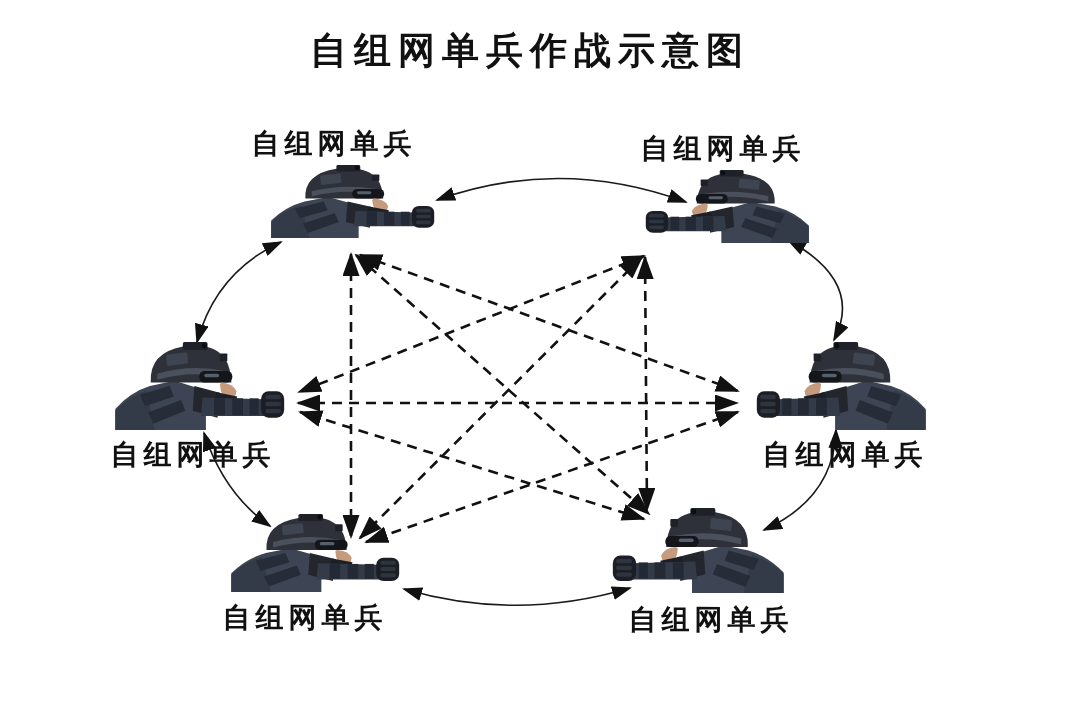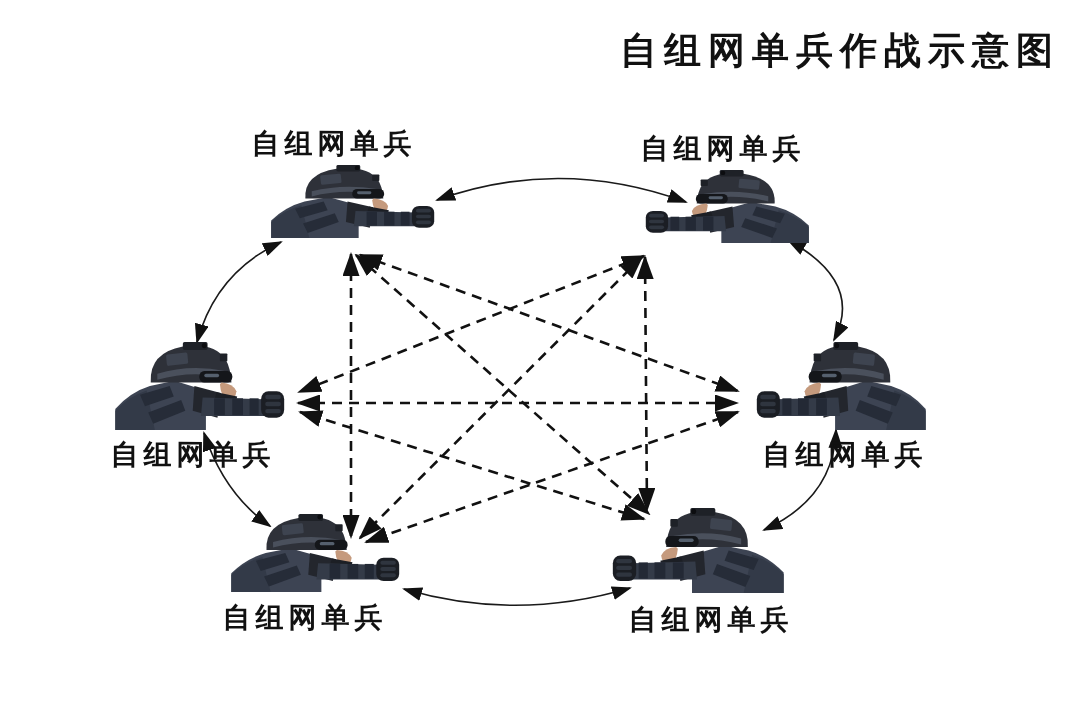--- a/index.html
+++ b/index.html
@@ -1,21 +1,21 @@
 <!DOCTYPE html>
 <html><head>
 <meta charset="utf-8">
 <style>
   html,body{margin:0;padding:0;background:#ffffff;}
   .stage{
     position:relative;width:1080px;height:715px;background:#ffffff;
     overflow:hidden;font-family:"Liberation Serif","DejaVu Serif",serif;
   }
   .title{
-    position:absolute;top:26px;left:0;width:1060px;text-align:right;
+    position:absolute;top:26px;left:0;width:1060px;text-align:center;
     font-size:37px;font-weight:bold;color:#111;letter-spacing:7px;
   }
   svg{position:absolute;left:0;top:0;}
   .node-label{
     font-family:"Liberation Serif","DejaVu Serif",serif;
     font-size:28px;font-weight:bold;fill:#111;letter-spacing:5px;
   }
   .ring{fill:none;stroke:#1a1a1a;stroke-width:1.6px;}
   .mesh{fill:none;stroke:#111111;stroke-width:2.6px;stroke-dasharray:10 7;}
 </style>

